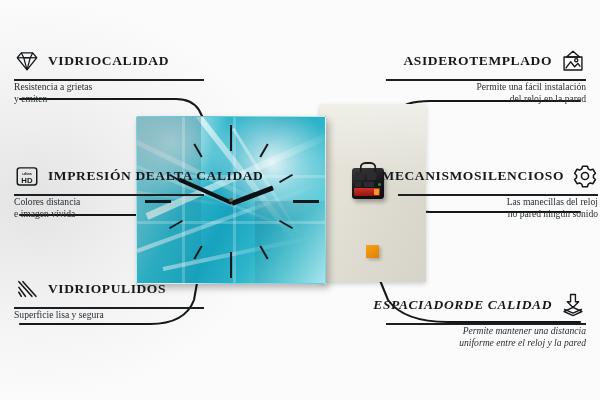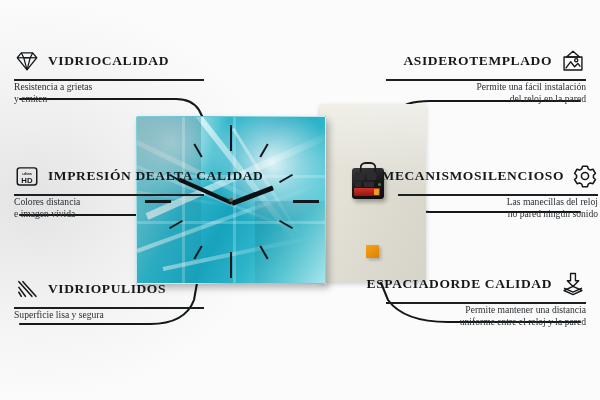--- a/index.html
+++ b/index.html
@@ -100,21 +100,21 @@
     font-size:9.6px;color:#2a2f33;line-height:1.33;white-space:nowrap;
   }
   .feat.right .desc{text-align:right;}
   .ico{width:26px;height:26px;flex:0 0 26px;display:block;}
 
   .f1{left:14px;top:48px;}
   .f2{left:14px;top:163px;}
   .f3{left:14px;top:276px;}
   .f4{right:14px;top:48px;width:200px;}
   .f5{right:2px;top:163px;width:200px;}
-  .f6{right:14px;top:271px;width:200px;}
+  .f6{right:14px;top:292px;width:200px;font-style:italic;}
 </style>
 </head>
 <body>
 
 <div class="stage">
 
   <svg class="wires" viewBox="0 0 600 400">
     <g fill="none" stroke="#141819" stroke-width="2.1" stroke-linecap="round">
       <path d="M20,99 H176 Q192,99 199,110 L205,122"></path>
       <path d="M20,215 H170 Q194,215 198,200 L199,191"></path>

